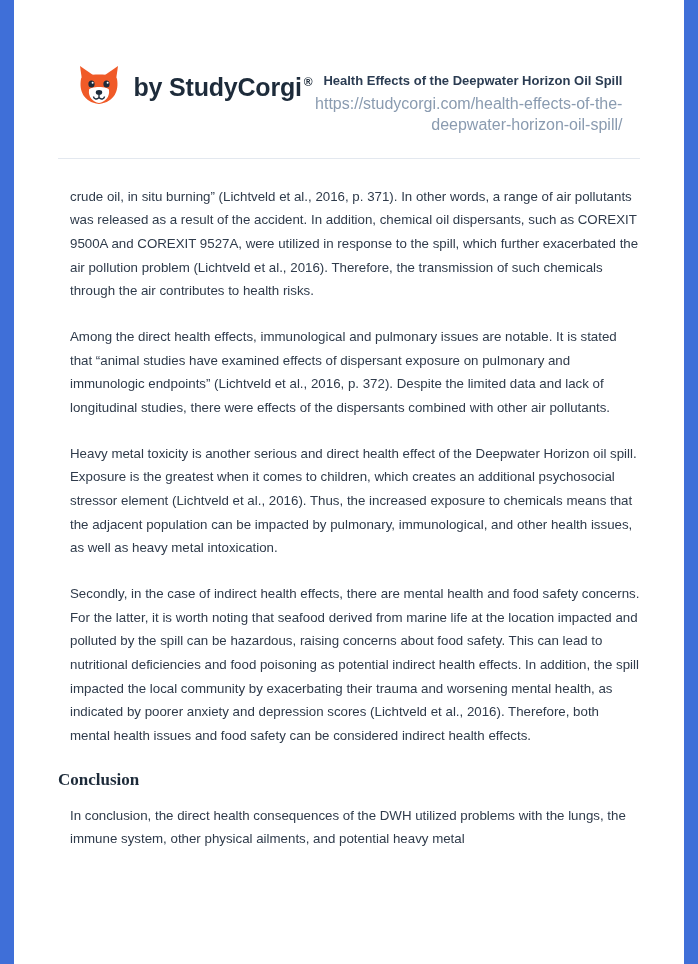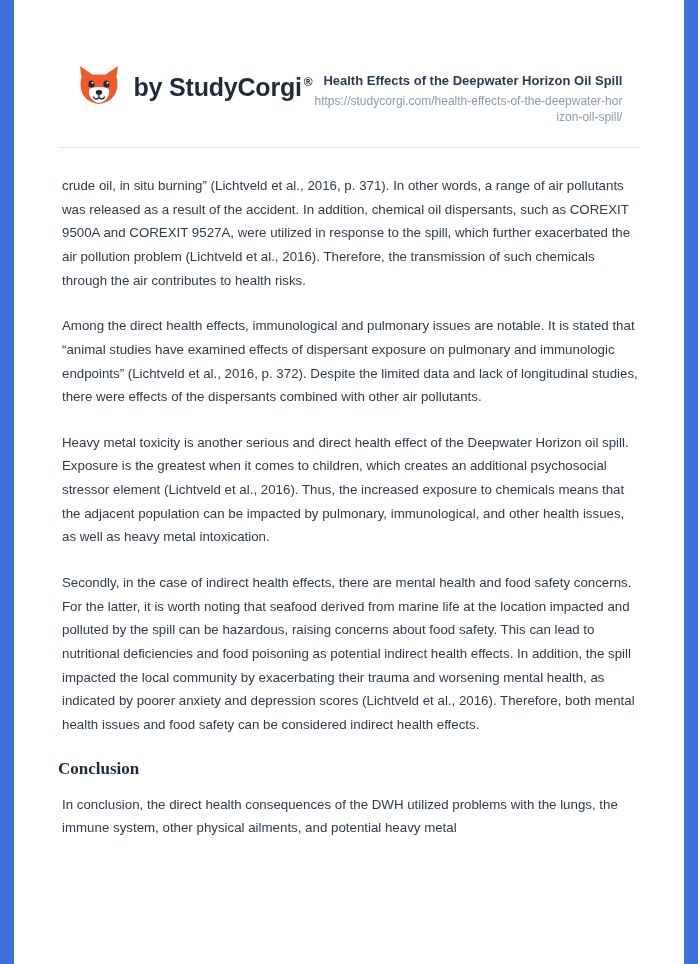--- a/index.html
+++ b/index.html
@@ -85,39 +85,39 @@
     max-width: 310px;
   }
   .doc-title {
     font-size: 13px;
     font-weight: bold;
     color: #2b3c52;
     line-height: 1.35;
   }
   .doc-url {
     margin-top: 3px;
-    font-size: 12px;
+    font-size: 16px;
     color: #8a9bb0;
     line-height: 1.35;
     word-break: break-all;
   }
 
   .divider {
     margin: 22px 44px 0 44px;
     height: 1px;
     background: #e3e8ef;
   }
 
   
   .content {
     padding: 26px 44px 0 44px;
     box-sizing: border-box;
   }
   .content p {
-    margin: 0 0 22px 4px;
+    margin: 0 0 22px 12px;
     font-size: 13.3px;
     line-height: 1.78;
     color: #2f3b4b;
     text-align: left;
   }
   h2.section-heading {
     margin: 10px 0 14px 0;
     font-size: 17px;
     font-weight: bold;
     color: #1d2b3a;

